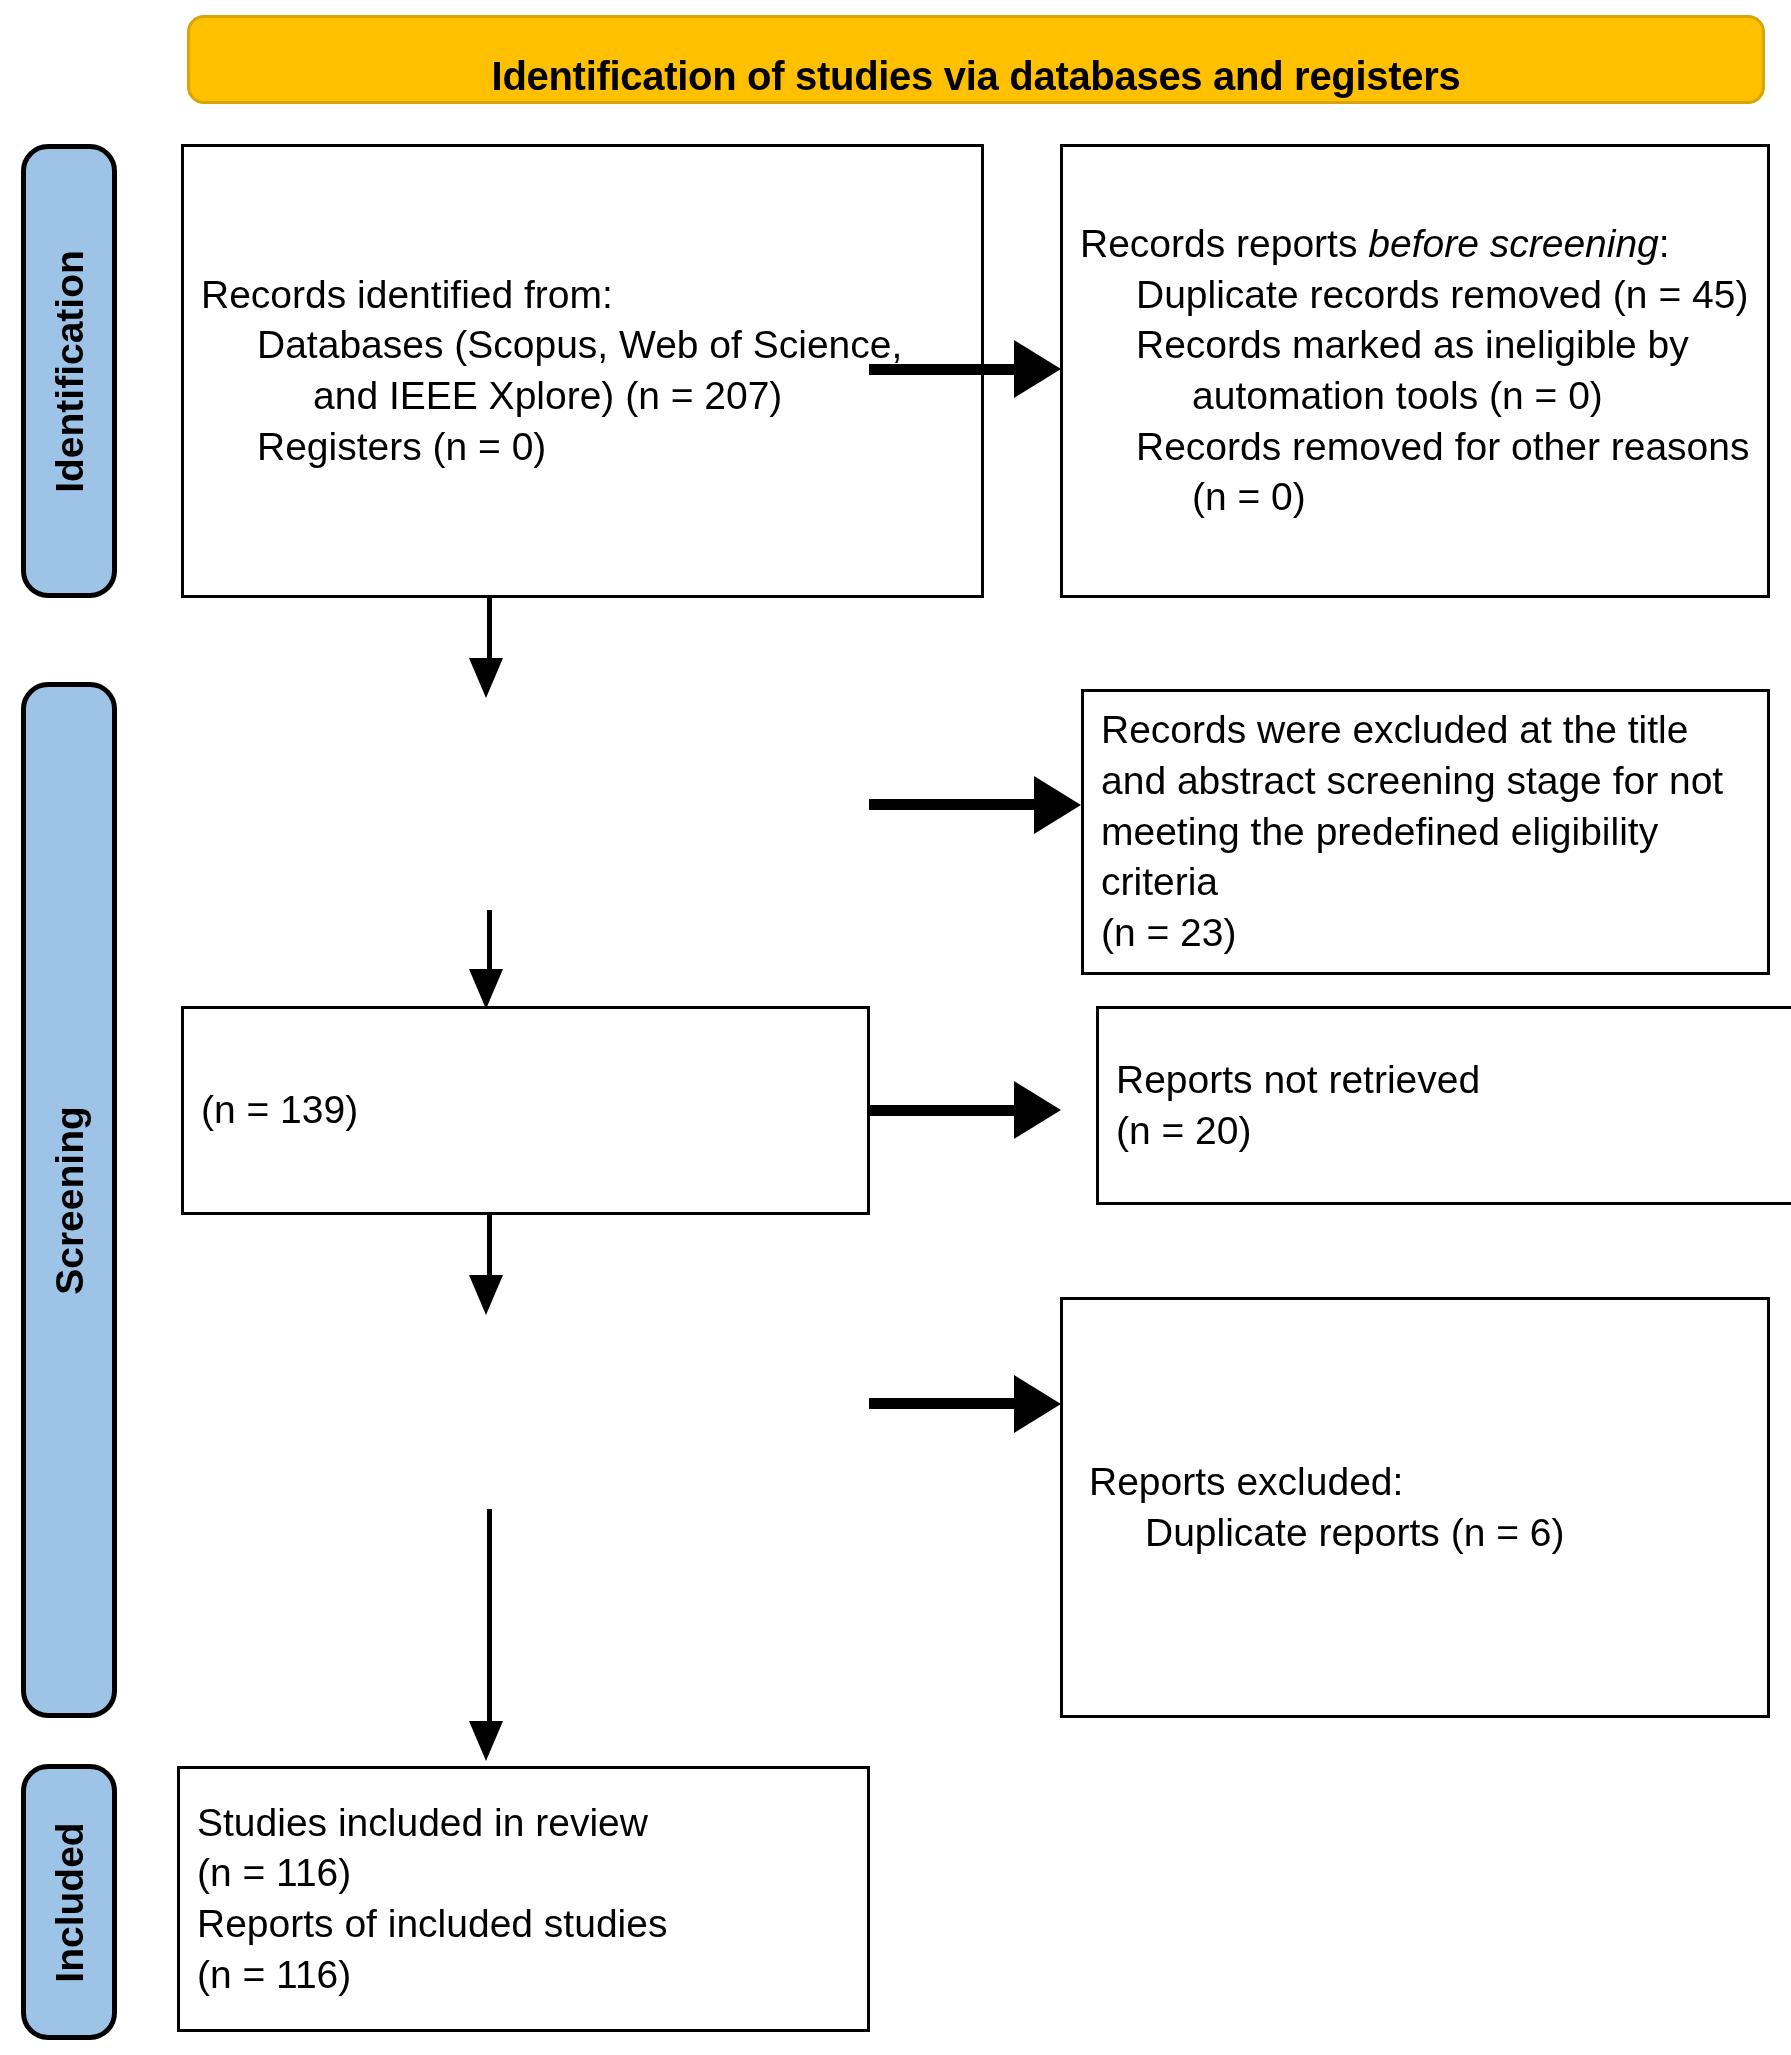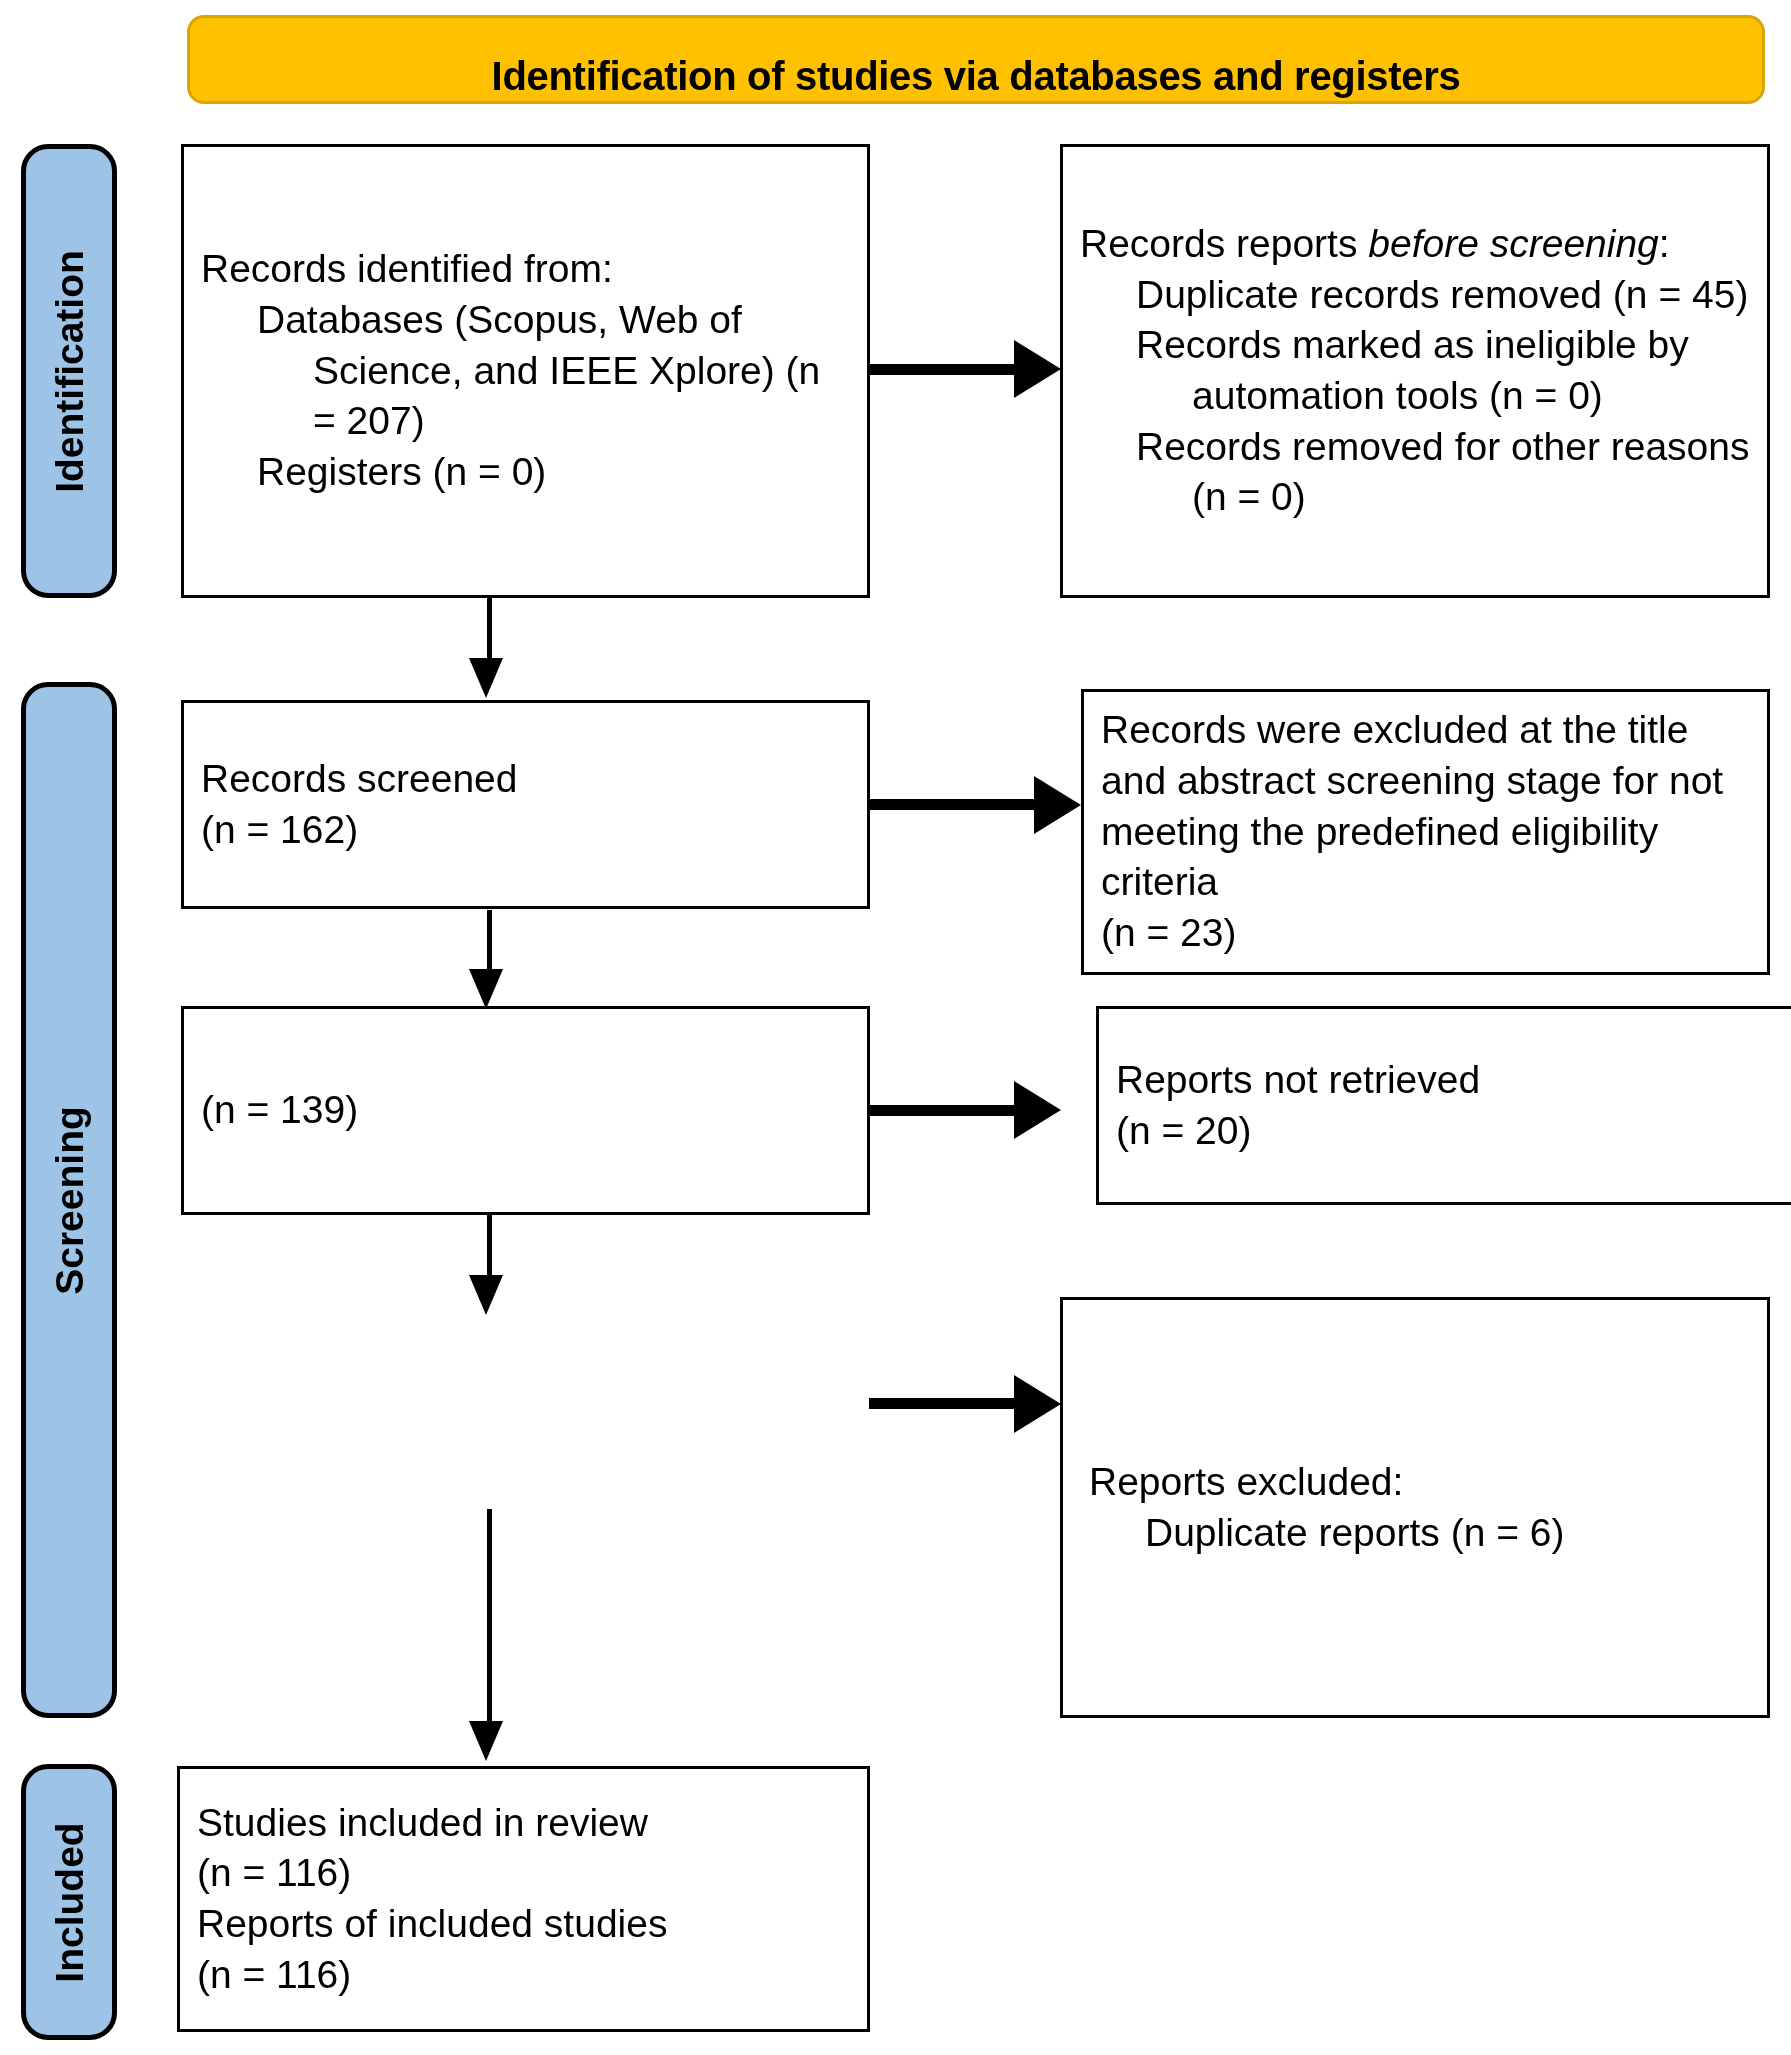--- a/index.html
+++ b/index.html
@@ -53,21 +53,21 @@
   </div>
 
   <div class="stage-pill" style="top:682px;height:1036px;">
     <span class="vtext">Screening</span>
   </div>
 
   <div class="stage-pill" style="top:1764px;height:276px;">
     <span class="vtext">Included</span>
   </div>
 
-  <div class="fbox" style="left:181px;top:144px;width:689px;height:454px;">
+  <div class="fbox" style="left:181px;top:144px;width:803px;height:454px;">
     <div class="body">
       <div class="ftext">Records identified from:</div>
       <div class="ftext ind">Databases (Scopus, Web of Science, and IEEE Xplore) (n = 207)</div>
       <div class="ftext ind">Registers (n = 0)</div>
     </div>
   </div>
 
   <div class="h-shaft" style="left:869px;top:364px;width:147px;"></div>
   <div class="h-head" style="left:1014px;top:340px;"></div>
 
@@ -76,26 +76,20 @@
       <div class="ftext"><span>Records reports </span><span class="it">before screening</span><span>:</span></div>
       <div class="ftext ind">Duplicate records removed (n = 45)</div>
       <div class="ftext ind">Records marked as ineligible by automation tools (n = 0)</div>
       <div class="ftext ind">Records removed for other reasons (n = 0)</div>
     </div>
   </div>
 
   <div class="v-shaft" style="left:487px;top:598px;width:4.5px;height:65px;"></div>
   <div class="v-head" style="left:469px;top:658px;"></div>
 
-  <div class="fbox" style="left:181px;top:700px;width:689px;height:209px;">
-    <div class="body">
-      <div class="ftext">Records screened</div>
-      <div class="ftext">(n = 162)</div>
-    </div>
-  </div>
 
   <div class="h-shaft" style="left:869px;top:799px;width:168px;"></div>
   <div class="h-head" style="left:1034px;top:776px;"></div>
 
   <div class="fbox" style="left:1081px;top:689px;width:689px;height:286px;">
     <div class="body">
       <div class="ftext">Records were excluded at the title and abstract screening stage for not meeting the predefined eligibility criteria</div>
       <div class="ftext">(n = 23)</div>
     </div>
   </div>

